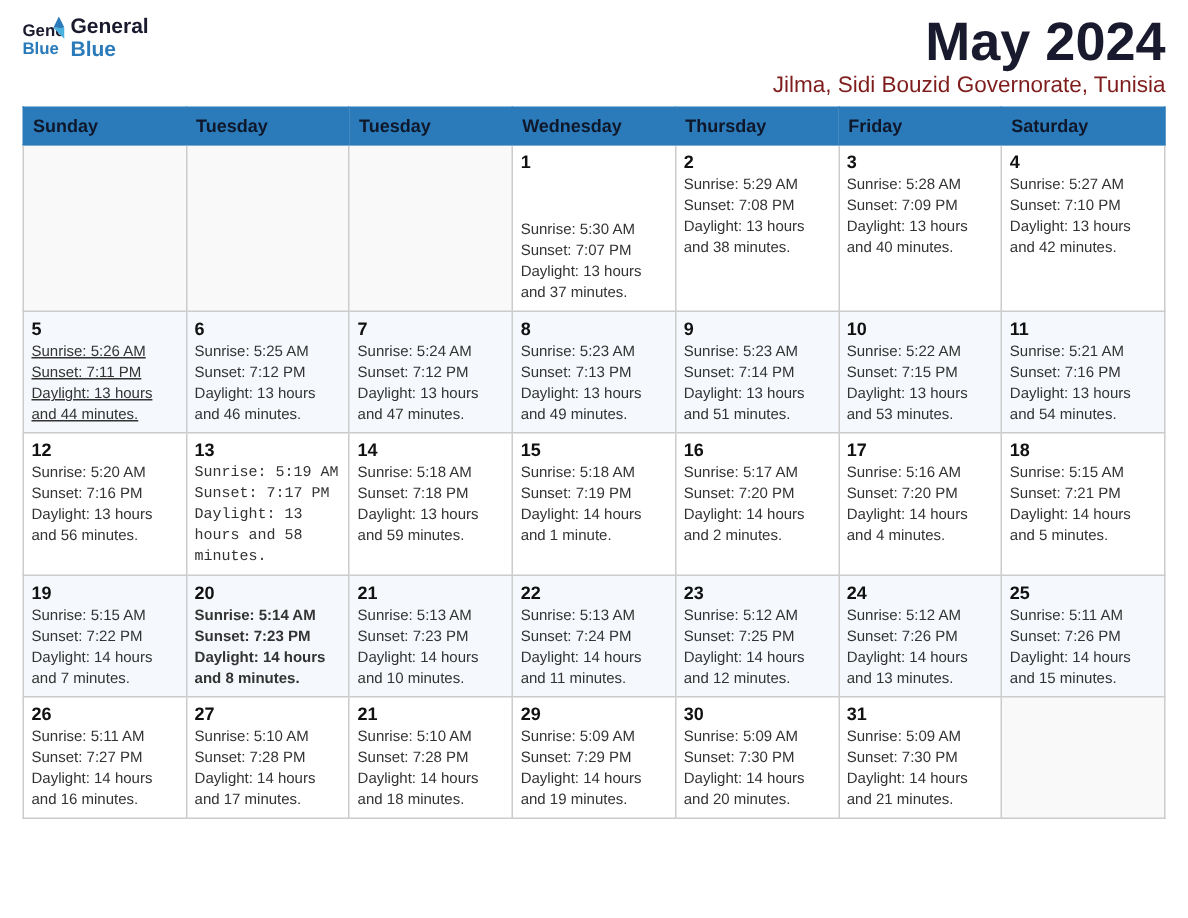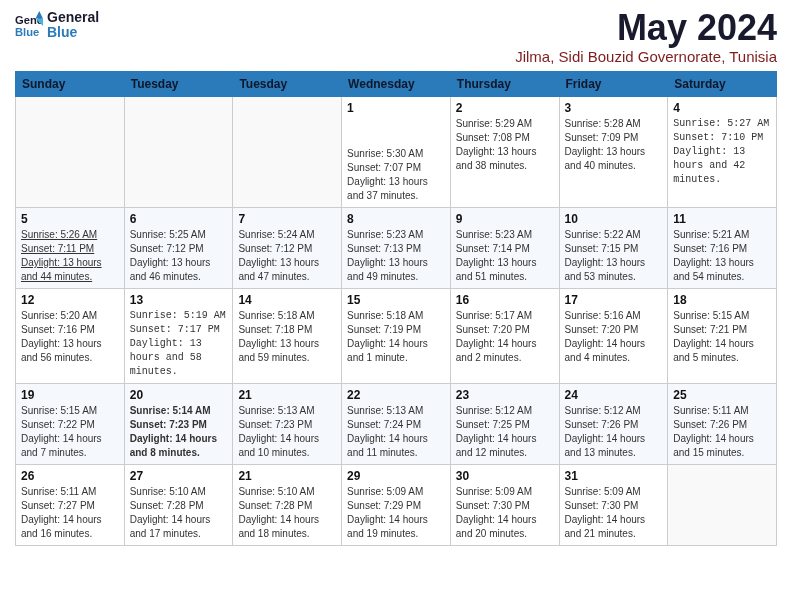--- a/index.html
+++ b/index.html
@@ -140,21 +140,21 @@
 Daylight: 13 hours and 38 minutes.</div>
           </td>
           <td>
             <span class="day-num">3</span>
             <div class="day-info" style="white-space: pre-line;">Sunrise: 5:28 AM
 Sunset: 7:09 PM
 Daylight: 13 hours and 40 minutes.</div>
           </td>
           <td>
             <span class="day-num">4</span>
-            <div class="day-info" style="white-space: pre-line; font-family: Liberation Mono, monospace;">Sunrise: 5:27 AM
+            <div class="day-info" style="white-space: pre-line;">Sunrise: 5:27 AM
 Sunset: 7:10 PM
 Daylight: 13 hours and 42 minutes.</div>
           </td>
         </tr>
         <tr>
           <td>
             <span class="day-num">5</span>
             <div class="day-info" style="white-space: pre-line; text-decoration: underline;">Sunrise: 5:26 AM
 Sunset: 7:11 PM
 Daylight: 13 hours and 44 minutes.</div>

